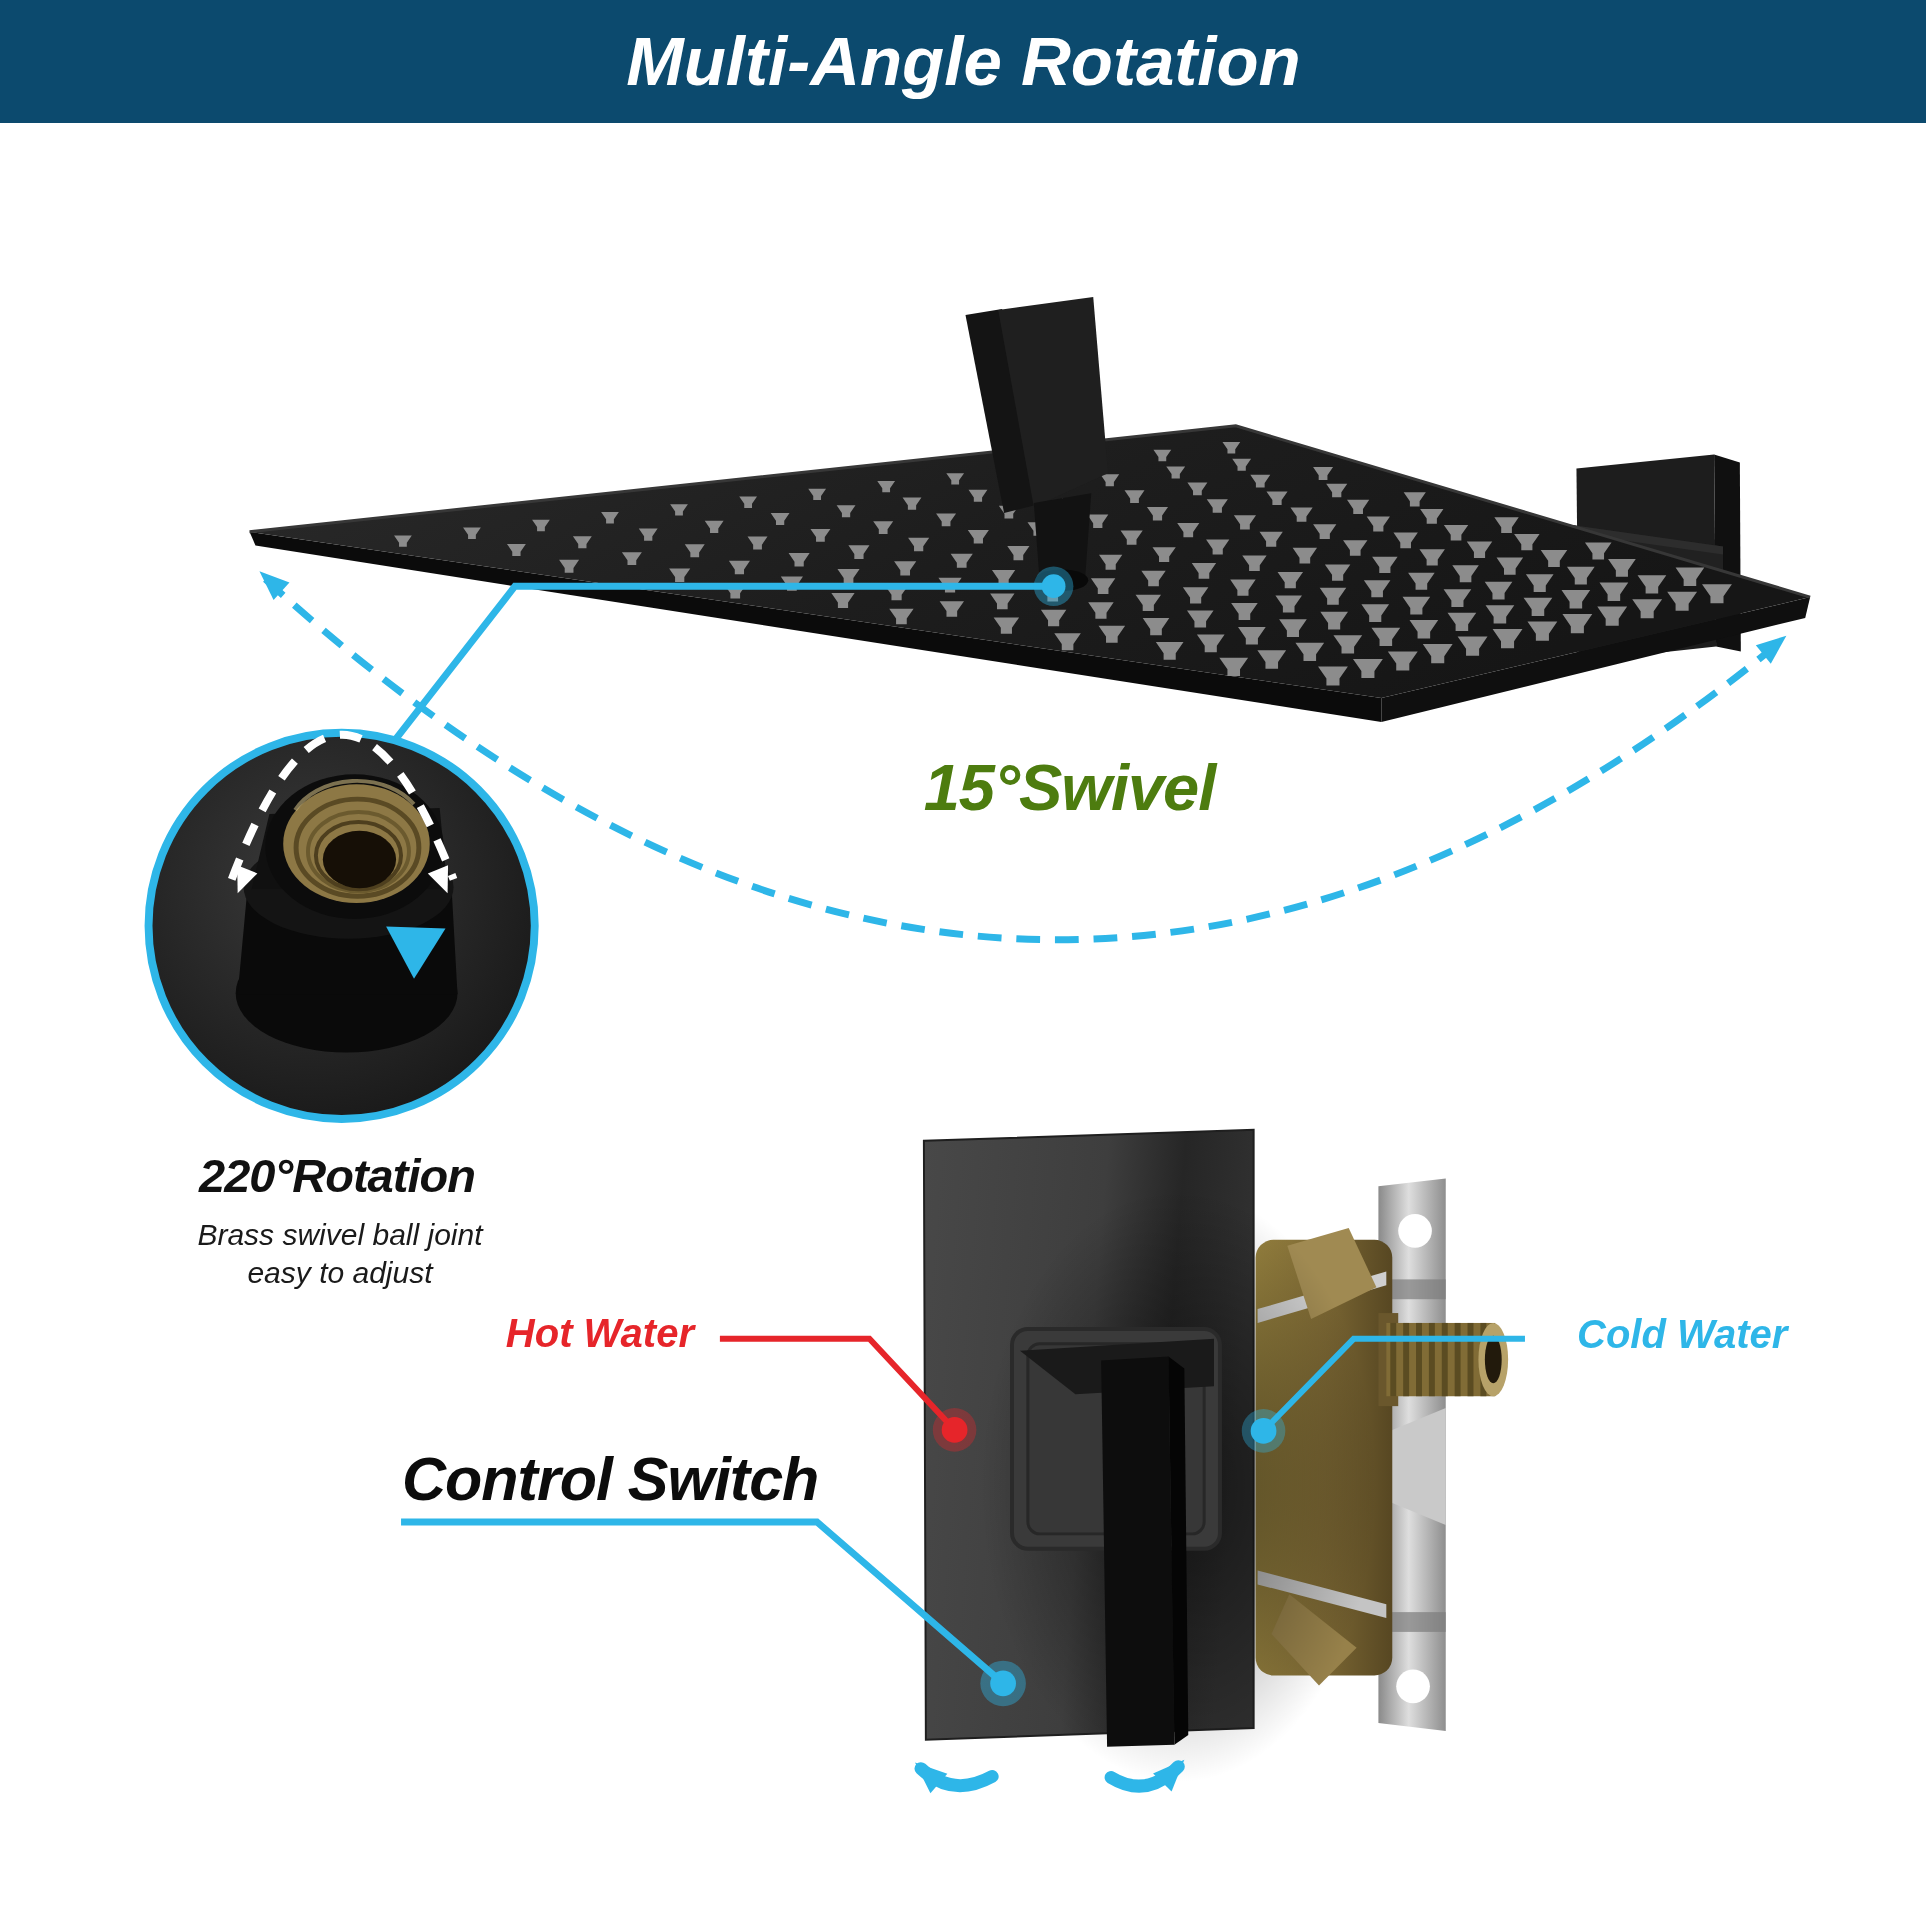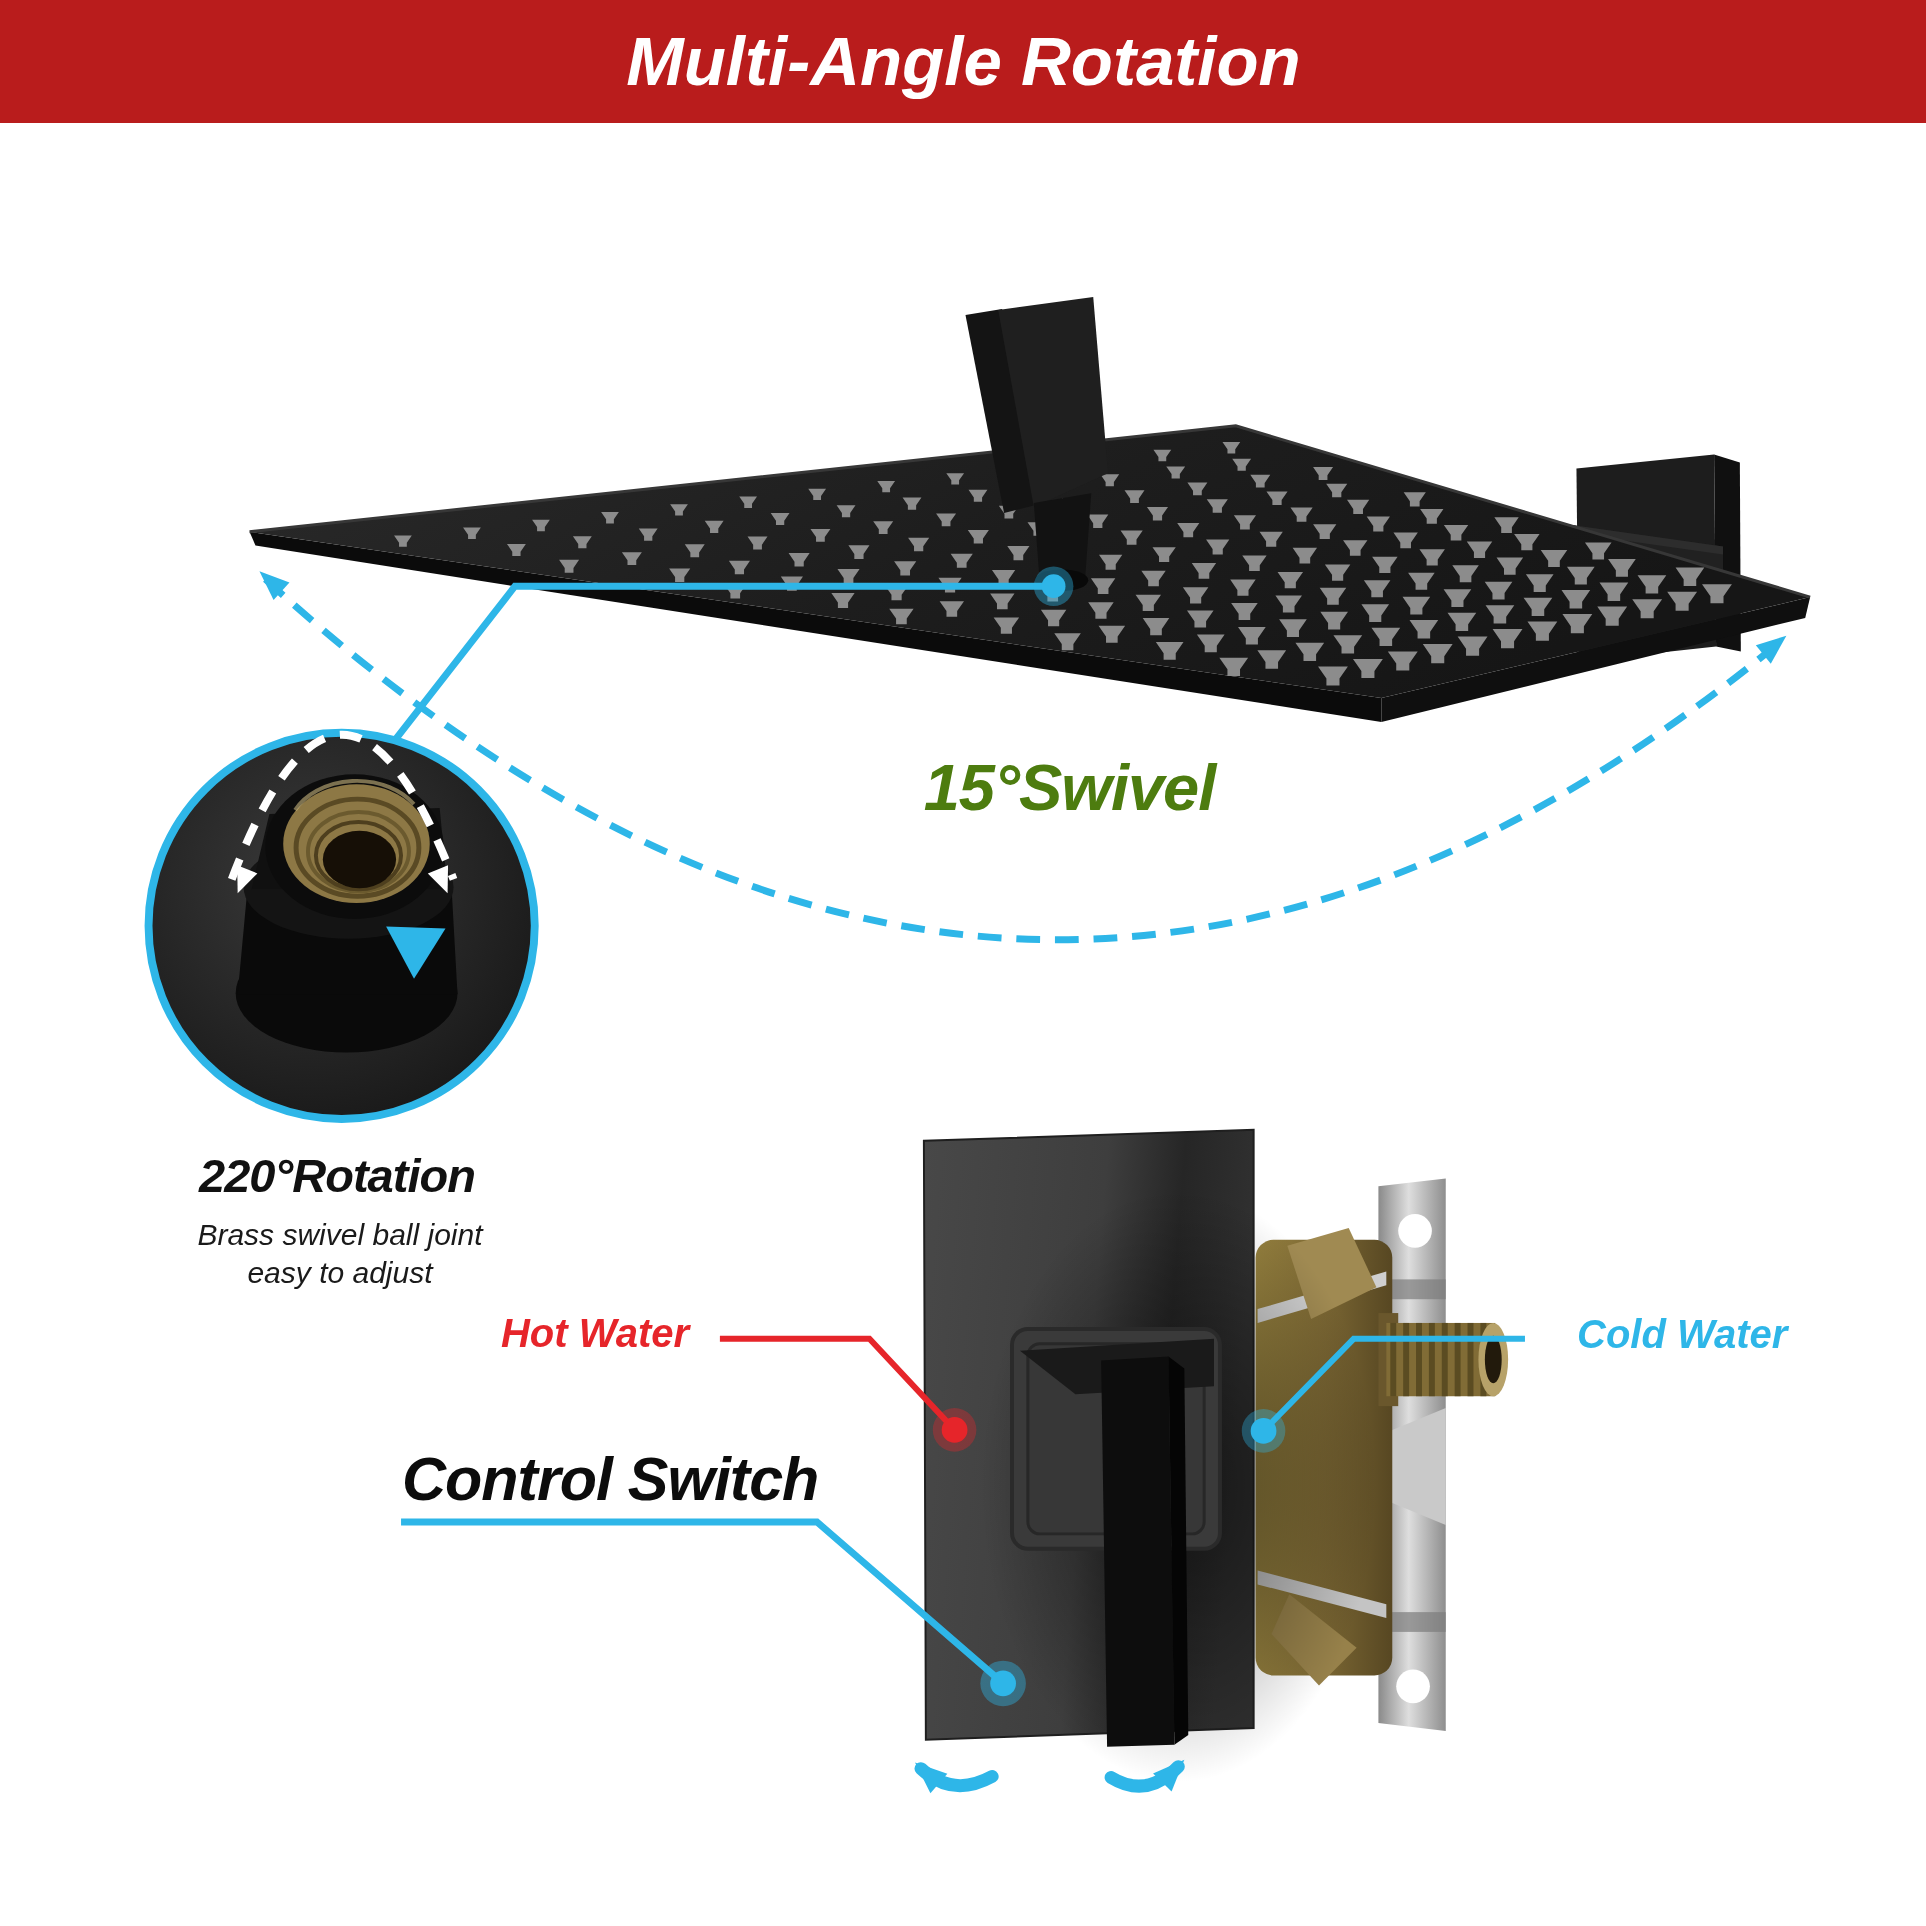--- a/index.html
+++ b/index.html
@@ -1,29 +1,29 @@
 <!DOCTYPE html>
 <html><head>
 <meta charset="utf-8">
 <style>
   html,body{margin:0;padding:0;background:#ffffff;}
   .page{position:relative;width:1927px;height:1927px;background:#ffffff;overflow:hidden;
         font-family:"Liberation Sans", sans-serif;}
-  .banner{position:absolute;left:0;top:0;width:1927px;height:123px;background:#b91c1c;
+  .banner{position:absolute;left:0;top:0;width:1927px;height:123px;background:#0c4a6e;
           display:flex;align-items:center;justify-content:center;}
   .banner-title{color:#ffffff;font-size:69px;font-weight:700;font-style:italic;letter-spacing:0px;}
   .gfx{position:absolute;left:0;top:0;width:1927px;height:1927px;}
   .label{position:absolute;font-style:italic;white-space:nowrap;}
   .swivel-label{left:812px;top:750px;width:515px;text-align:center;
                 font-size:65px;font-weight:700;color:#4d7c0f;letter-spacing:-1px;}
   .rotation-heading{left:119px;top:1148px;width:436px;text-align:center;
                     font-size:47px;font-weight:700;color:#111;letter-spacing:-1px;}
   .rotation-sub{left:122px;top:1216px;width:436px;text-align:center;
                 font-size:30px;font-weight:400;color:#1a1a1a;line-height:38px;}
-  .hot-label{left:464px;top:1311px;width:262px;text-align:center;
+  .hot-label{left:432px;top:1311px;width:262px;text-align:right;
              font-size:40px;font-weight:700;color:#e6252a;}
   .cold-label{left:1537px;top:1312px;font-size:40px;font-weight:700;color:#2eb6e8;margin-left:40px;}
   .control-label{left:402px;top:1444px;font-size:61px;font-weight:700;color:#0c0c0c;letter-spacing:-1px;}
 </style>
 </head>
 <body>
 
 <div class="page">
 
   <svg class="gfx" viewBox="0 0 1946 1946">

